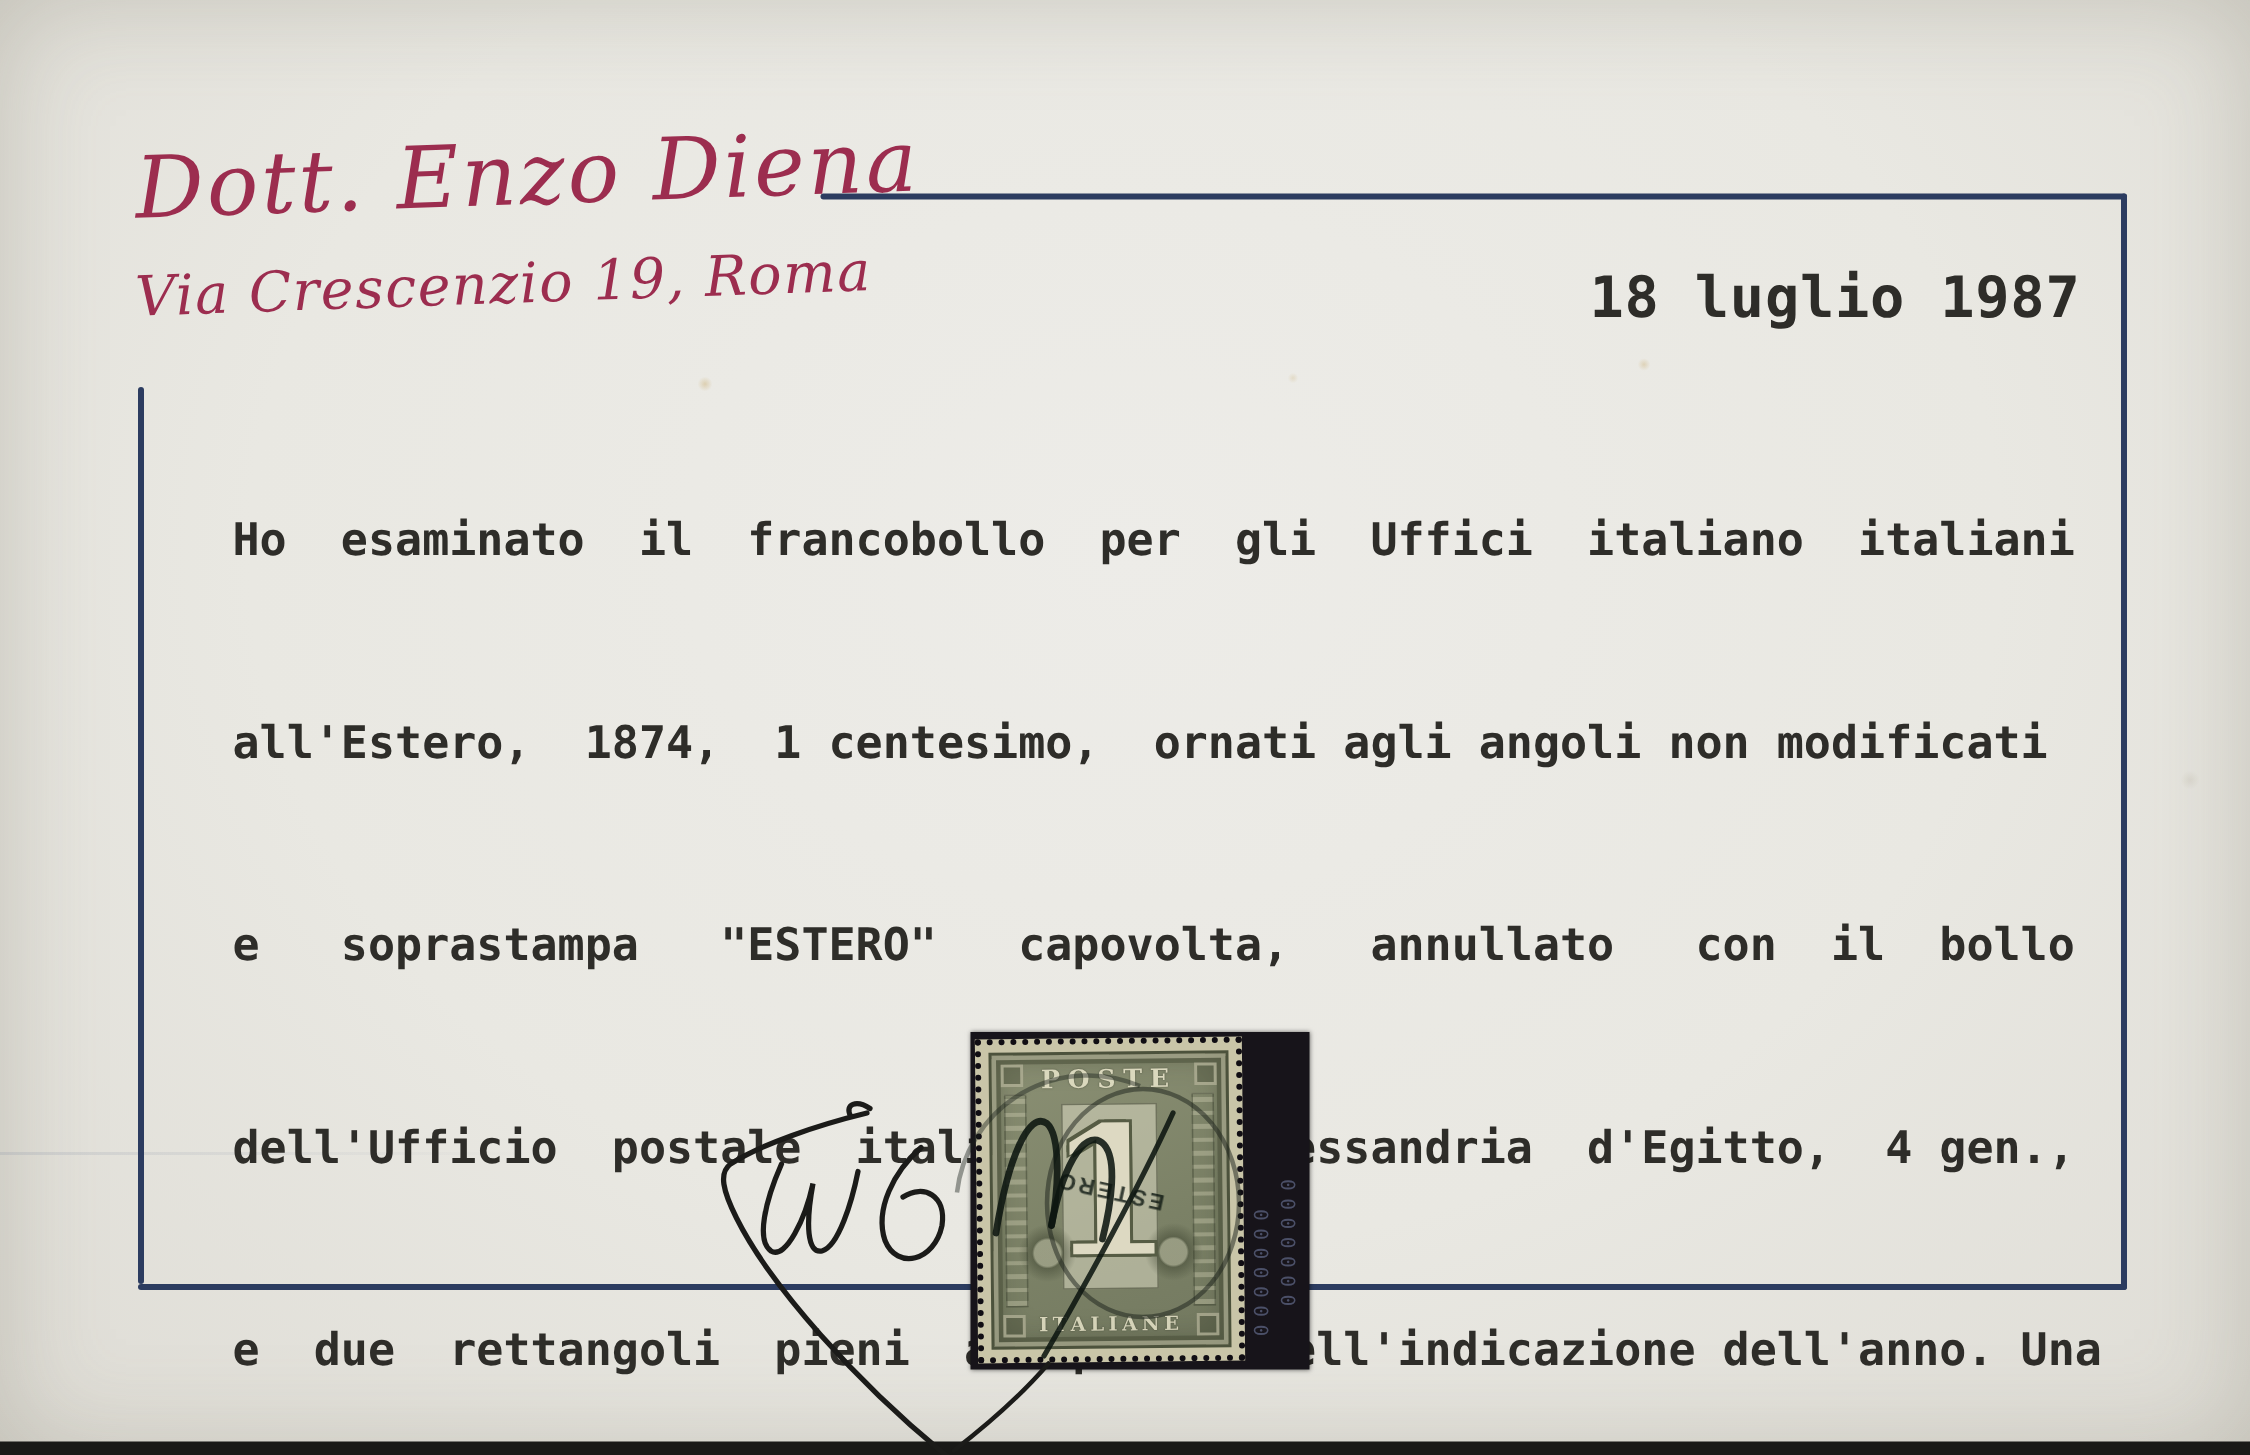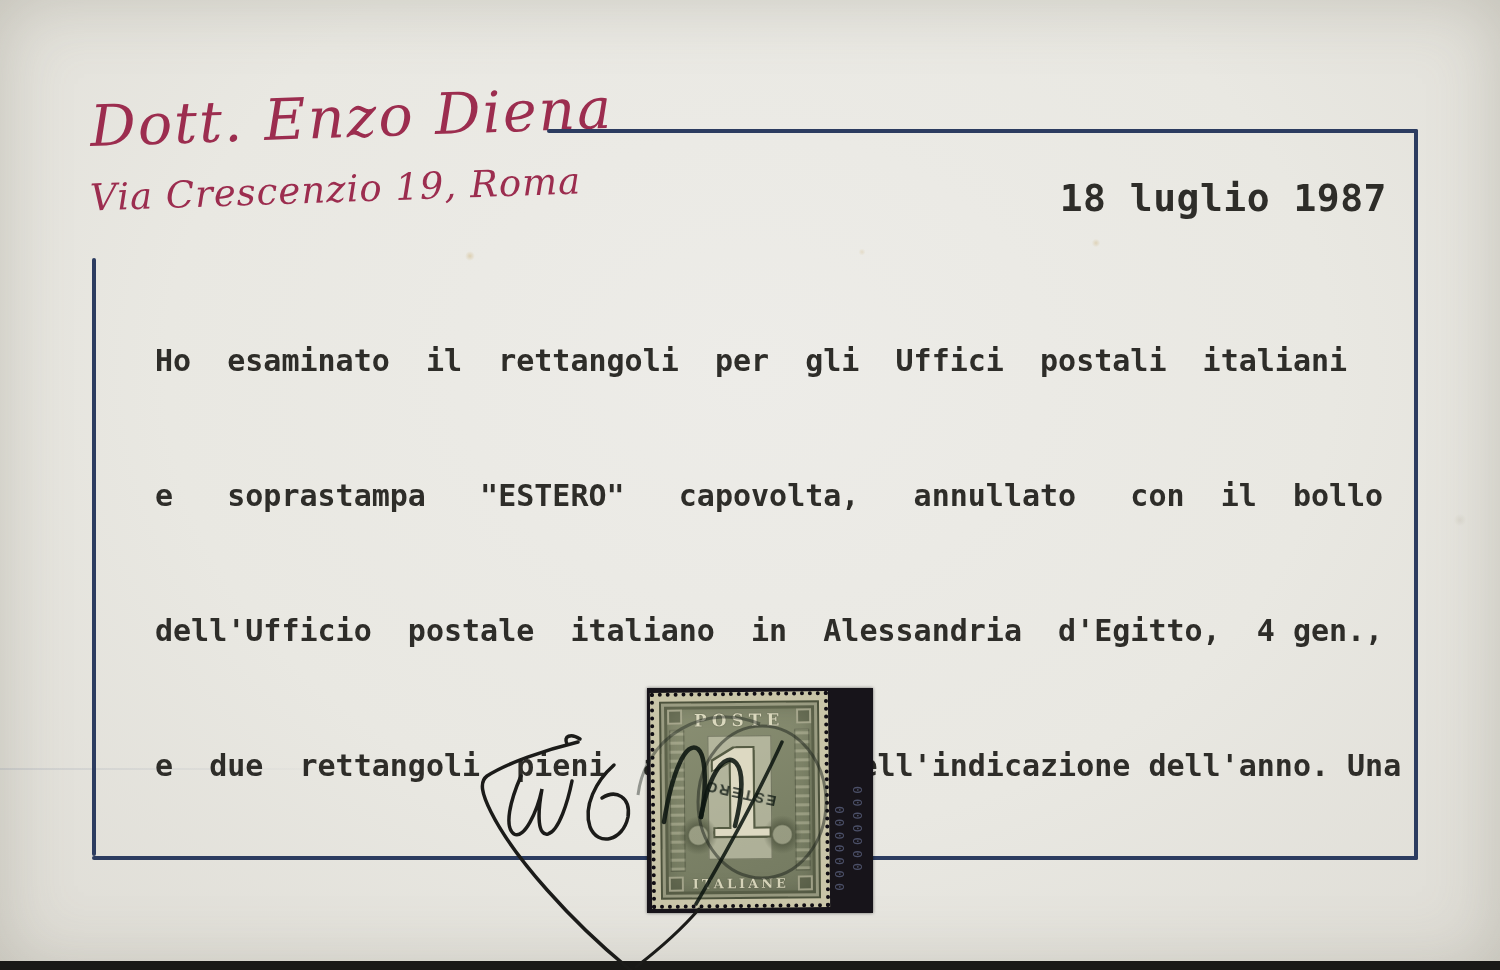--- a/index.html
+++ b/index.html
@@ -96,21 +96,22 @@
 <div class="script-address">Via Crescenzio 19, Roma</div>
 
 <div class="frame frame-top"></div>
 <div class="frame frame-right"></div>
 <div class="frame frame-bottom"></div>
 <div class="frame frame-left"></div>
 
 <div class="date">18 luglio 1987</div>
 
 <div class="body-text">
-  <div>Ho  esaminato  il  rettangoli  per  gli  Uffici  postali  italiani</div>
+  <div>Ho  esaminato  il  francobollo  per  gli  Uffici  italiano  italiani</div>
+  <div>all'Estero,  1874,  1 centesimo,  ornati agli angoli non modificati</div>
   <div>e   soprastampa   "ESTERO"   capovolta,   annullato   con  il  bollo</div>
   <div>dell'Ufficio  postale  italiano  in  Alessandria  d'Egitto,  4 gen.,</div>
   <div>e  due  rettangoli  pieni  al  posto  dell'indicazione dell'anno. Una</div>
   
   
   
   
   
 </div>
 

